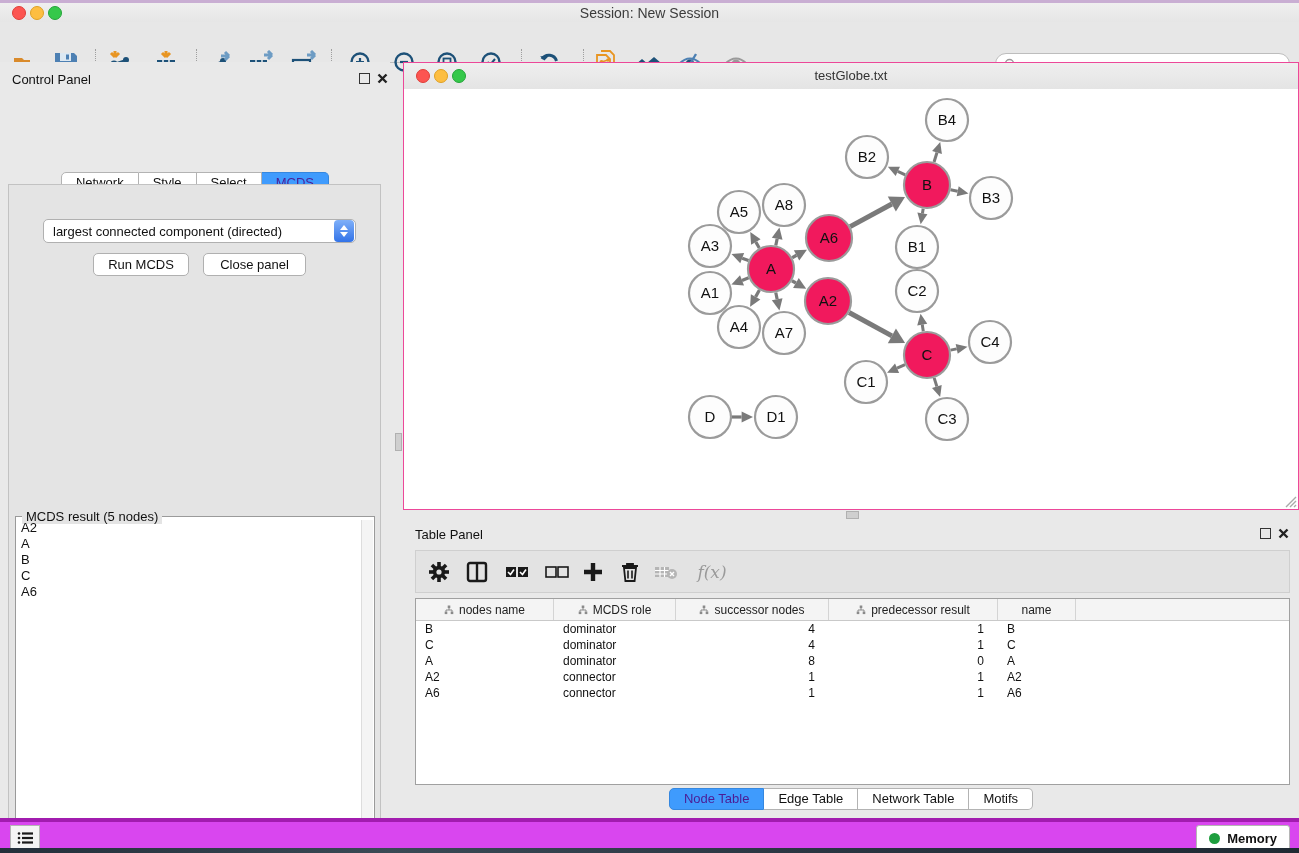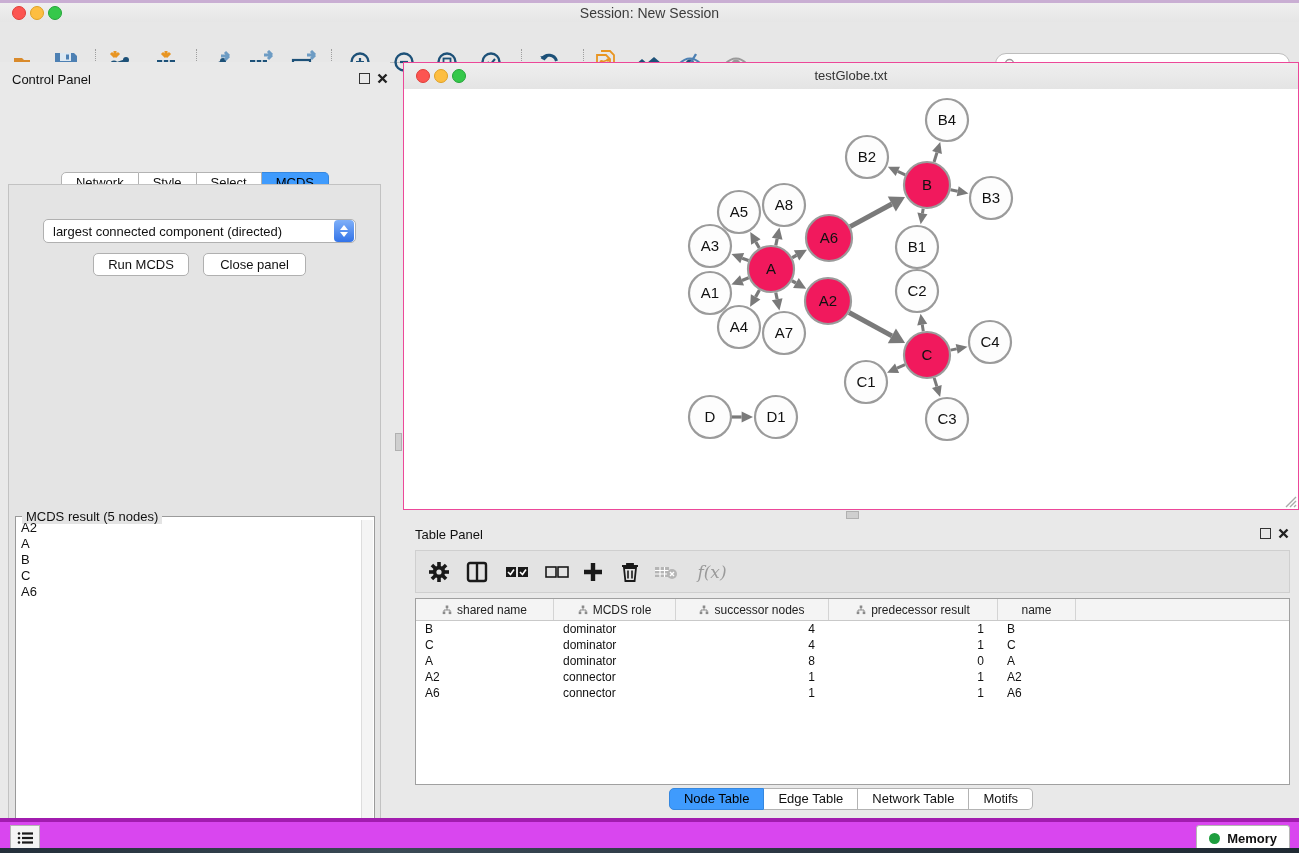--- a/index.html
+++ b/index.html
@@ -21,21 +21,21 @@
   .searchbox input{border:none;outline:none;flex:1;font-size:12px;background:transparent;margin-left:5px;}
   
   .cpanel{position:absolute;left:0;top:62px;width:390px;height:756px;background:#e9e9e9;}
   .panel-title{position:absolute;font-size:13px;color:#111;}
   .float-btn{position:absolute;width:9px;height:9px;border:1.5px solid #333;background:transparent;}
   .close-x{position:absolute;width:11px;height:11px;}
   .seg{display:flex;}
   .seg .seg-tab{height:20px;line-height:20px;padding:0 14px;font-size:13px;background:#fff;border:1px solid #b3b3b3;border-left:none;color:#111;cursor:default;}
   .seg .seg-tab:first-child{border-left:1px solid #b3b3b3;border-radius:5px 0 0 5px;}
   .seg .seg-tab:last-child{border-radius:0 5px 5px 0;}
-  .seg .seg-tab.active{background:#3f9bfd;border-color:#3587df;color:#000000;}
+  .seg .seg-tab.active{background:#3f9bfd;border-color:#3587df;color:#4c1d95;}
   .cp-tabs-wrap{position:absolute;left:0;top:96px;width:390px;display:flex;justify-content:center;margin-top:14px;}
   .cp-inner{position:absolute;left:8px;top:122px;width:373px;height:681px;background:#e4e4e4;border:1px solid #c2c2c2;box-sizing:border-box;}
   .opt-label{position:absolute;left:0;top:12px;width:100%;text-align:center;font-size:13px;color:#111;}
   .dropdown{position:absolute;left:34px;top:34px;width:313px;height:24px;background:#fff;border:1px solid #b0b0b0;border-radius:5px;box-sizing:border-box;display:flex;align-items:center;}
   .dropdown .dd-text{flex:1;font-size:13px;padding-left:9px;color:#111;white-space:nowrap;overflow:hidden;}
   .dd-stepper{width:20px;height:22px;border-radius:4px;background:linear-gradient(#7fb0f9,#3273e8);margin-right:1px;display:flex;flex-direction:column;align-items:center;justify-content:center;gap:2px;}
   .dd-stepper .tri-up{width:0;height:0;border-left:4px solid transparent;border-right:4px solid transparent;border-bottom:5px solid #fff;}
   .dd-stepper .tri-dn{width:0;height:0;border-left:4px solid transparent;border-right:4px solid transparent;border-top:5px solid #fff;}
   .push-btn{position:absolute;height:23px;background:#fff;border:1px solid #b0b0b0;border-radius:5px;font-size:13px;color:#111;display:flex;align-items:center;justify-content:center;box-sizing:border-box;font-family:"Liberation Sans",sans-serif;}
   .mcds-fieldset{position:absolute;left:6px;top:331px;width:358px;height:342px;border:1px solid #9a9a9a;background:#fff;}
@@ -425,21 +425,21 @@
 
     <div class="datatable">
       <div class="thead" id="table-head">
           <div class="th" style="width: 138px;">
             <svg width="10" height="10" viewBox="0 0 10 10">
               <rect x="3.7" y="0.5" width="2.6" height="2.6" fill="#8a8a8a"></rect>
               <path d="M5 3 v2 M2 5 h6 M2 5 v1.5 M8 5 v1.5" stroke="#8a8a8a" stroke-width="1" fill="none"></path>
               <rect x="0.7" y="6.5" width="2.6" height="2.6" fill="#8a8a8a"></rect>
               <rect x="6.7" y="6.5" width="2.6" height="2.6" fill="#8a8a8a"></rect>
             </svg>
-            <span>shared name</span>
+            <span>nodes name</span>
           </div>
           <div class="th" style="width: 122px;">
             <svg width="10" height="10" viewBox="0 0 10 10">
               <rect x="3.7" y="0.5" width="2.6" height="2.6" fill="#8a8a8a"></rect>
               <path d="M5 3 v2 M2 5 h6 M2 5 v1.5 M8 5 v1.5" stroke="#8a8a8a" stroke-width="1" fill="none"></path>
               <rect x="0.7" y="6.5" width="2.6" height="2.6" fill="#8a8a8a"></rect>
               <rect x="6.7" y="6.5" width="2.6" height="2.6" fill="#8a8a8a"></rect>
             </svg>
             <span>MCDS role</span>
           </div>

